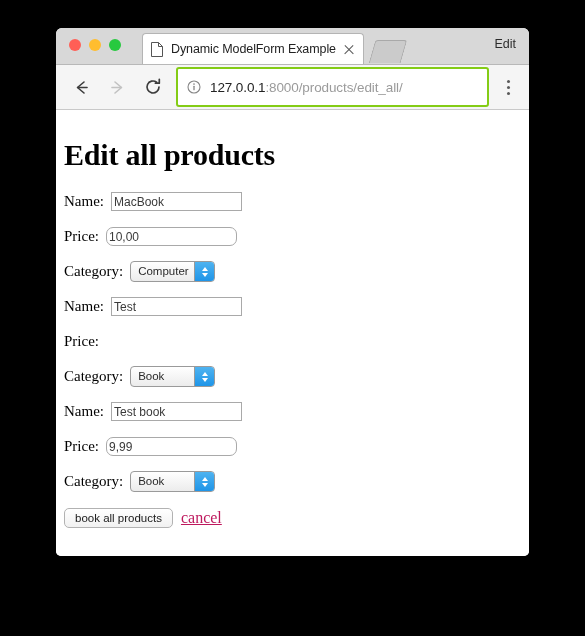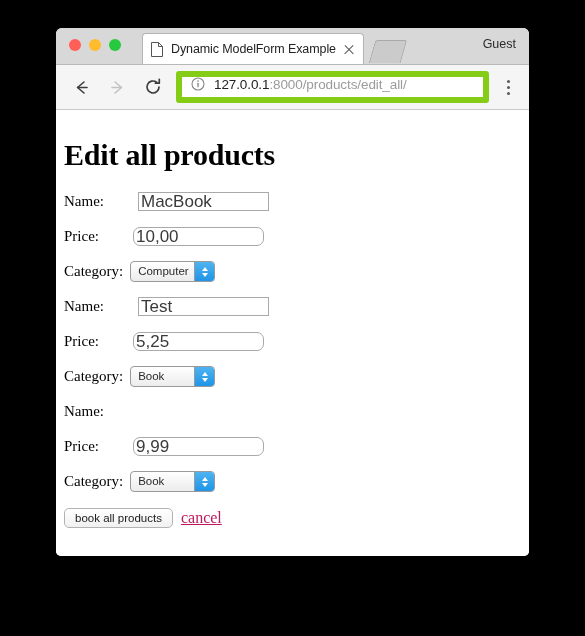--- a/index.html
+++ b/index.html
@@ -136,26 +136,27 @@
     height: 30px;
     margin-left: 6px;
     display: flex;
     align-items: center;
     justify-content: center;
     cursor: pointer;
   }
   .navbtn:first-child { margin-left: 10px; }
   .omnibox {
     flex: 1 1 auto;
-    height: 32px;
+    height: 40px;
     margin: 0 6px 0 8px;
     background: #ffffff;
-    border: 6px solid #84cc16;
+    border: 2px solid #84cc16;
     border-radius: 3px;
     display: flex;
+    align-items: center;
     padding: 0 9px;
     box-sizing: border-box;
   }
   .info-icon {
     flex: 0 0 auto;
     width: 14px;
     height: 14px;
     margin-right: 9px;
   }
   .url {
@@ -207,29 +208,28 @@
   }
   .field-label {
     font-family: "Liberation Serif", serif;
     font-size: 15px;
     color: #000000;
     margin-right: 7px;
     white-space: nowrap;
   }
   .text-input {
     font-family: "Liberation Sans", sans-serif;
-    font-size: 17px;
+    font-size: 12px;
     color: #3a3a3a;
     height: 19px;
     border: 1px solid #a9a9a9;
     background: #ffffff;
     padding: 0 2px;
     box-sizing: border-box;
     outline: none;
-    margin-left: 27px;
   }
   .text-input.name  { width: 131px; }
   .text-input.price { width: 131px; border-radius: 7px; }
 
   
   .select-wrap {
     position: relative;
     display: inline-block;
     height: 21px;
     width: 85px;
@@ -316,21 +316,21 @@
         <svg width="12" height="15" viewBox="0 0 12 15">
           <path d="M0.5 0.5 H7.5 L11.5 4.5 V14.5 H0.5 Z" fill="#fff" stroke="#555" stroke-width="1"></path>
           <path d="M7.5 0.5 V4.5 H11.5" fill="none" stroke="#555" stroke-width="1"></path>
         </svg>
       </span>
       <span class="tab-title">Dynamic ModelForm Example</span>
       <span class="tab-close"></span>
     </div>
 
     <div class="newtab"></div>
-    <div class="guest">Guest</div>
+    <div class="guest">Edit</div>
   </div>
 
   <div class="toolbar">
     <div class="navbtn">
       <svg width="17" height="17" viewBox="0 0 17 17">
         <path d="M11 3 L4.5 8.5 L11 14" fill="none" stroke="#3c3c3c" stroke-width="1.6" stroke-linecap="round" stroke-linejoin="round"></path>
         <line x1="4.8" y1="8.5" x2="14" y2="8.5" stroke="#3c3c3c" stroke-width="1.6" stroke-linecap="round"></line>
       </svg>
     </div>
     <div class="navbtn">
@@ -385,35 +385,35 @@
         </span>
       </span>
     </div>
 
     <div class="field-row">
       <span class="field-label">Name:</span>
       <input class="text-input name" type="text" value="Test" style="">
     </div>
     <div class="field-row">
       <span class="field-label">Price:</span>
-      <input class="text-input price" type="text" value="5,25" style="">
     </div>
     <div class="field-row">
       <span class="field-label">Category:</span>
       <span class="select-wrap">
         <span class="select-label">Book</span>
         <span class="select-arrow">
           <span class="chev up"></span>
             <span class="chev down"></span>
         </span>
       </span>
     </div>
 
     <div class="field-row">
       <span class="field-label">Name:</span>
+      <input class="text-input name" type="text" value="Test book" style="">
     </div>
     <div class="field-row">
       <span class="field-label">Price:</span>
       <input class="text-input price" type="text" value="9,99" style="">
     </div>
     <div class="field-row">
       <span class="field-label">Category:</span>
       <span class="select-wrap">
         <span class="select-label">Book</span>
         <span class="select-arrow">

